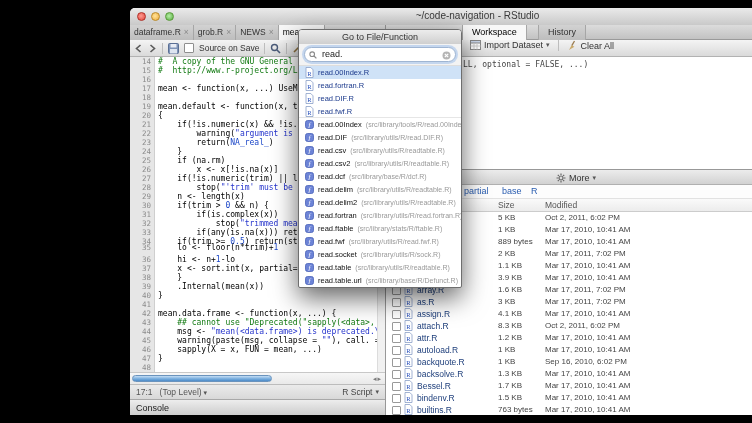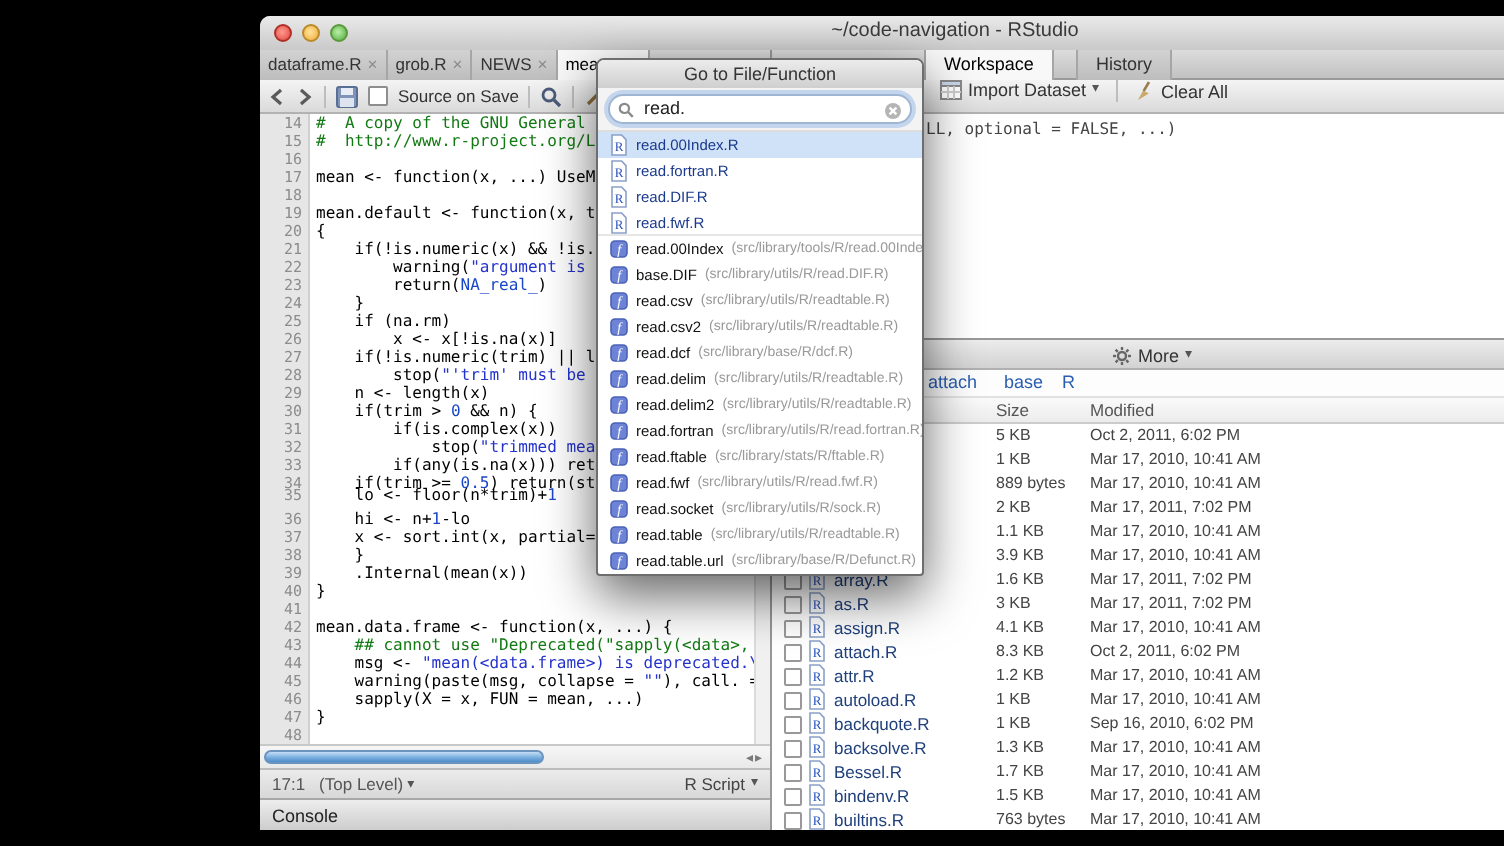--- a/index.html
+++ b/index.html
@@ -289,21 +289,21 @@
           <span class="caret">▾</span>
         </span>
         <span class="refreshbtn">
           <svg width="10" height="10">
               <path d="M8.2 5a3.2 3.2 0 1 1-1.1-2.4" fill="none" stroke="#5588bb" stroke-width="1.3"></path>
               <path d="M6.6 0.4 8.6 2.8 5.6 3.2 Z" fill="#5588bb"></path>
             </svg>
         </span>
       </div>
       <div class="breadcrumb">
-        <span class="crumb" style="left:78px;">attach</span>
+        <span class="crumb" style="left:78px;">partial</span>
         <span class="crumb" style="left:116px;">base</span>
         <span class="crumb" style="left:145px;">R</span>
       </div>
       <div class="fheader">
         <span style="left:31px;">Name</span>
         <span style="left:112px;">Size</span>
         <span style="left:159px;">Modified</span>
       </div>
       <div class="frows" id="file-rows">
           <div class="frow" style="top: 0px;">
@@ -581,21 +581,21 @@
           <span class="pname">read.00Index</span>
           <span class="ppath">(src/library/tools/R/read.00Index.R)</span>
         </div>
         <div class="prow">
           <span>
             <svg width="9" height="9">
               <rect x="0.5" y="0.5" width="8" height="8" rx="2" fill="#6c83d6" stroke="#4a62b8" stroke-width="0.8"></rect>
               <text x="4.6" y="7" font-size="7" font-style="italic" fill="#fff" text-anchor="middle" font-family="Liberation Serif,serif">f</text>
             </svg>
           </span>
-          <span class="pname">base.DIF</span>
+          <span class="pname">read.DIF</span>
           <span class="ppath">(src/library/utils/R/read.DIF.R)</span>
         </div>
         <div class="prow">
           <span>
             <svg width="9" height="9">
               <rect x="0.5" y="0.5" width="8" height="8" rx="2" fill="#6c83d6" stroke="#4a62b8" stroke-width="0.8"></rect>
               <text x="4.6" y="7" font-size="7" font-style="italic" fill="#fff" text-anchor="middle" font-family="Liberation Serif,serif">f</text>
             </svg>
           </span>
           <span class="pname">read.csv</span>

